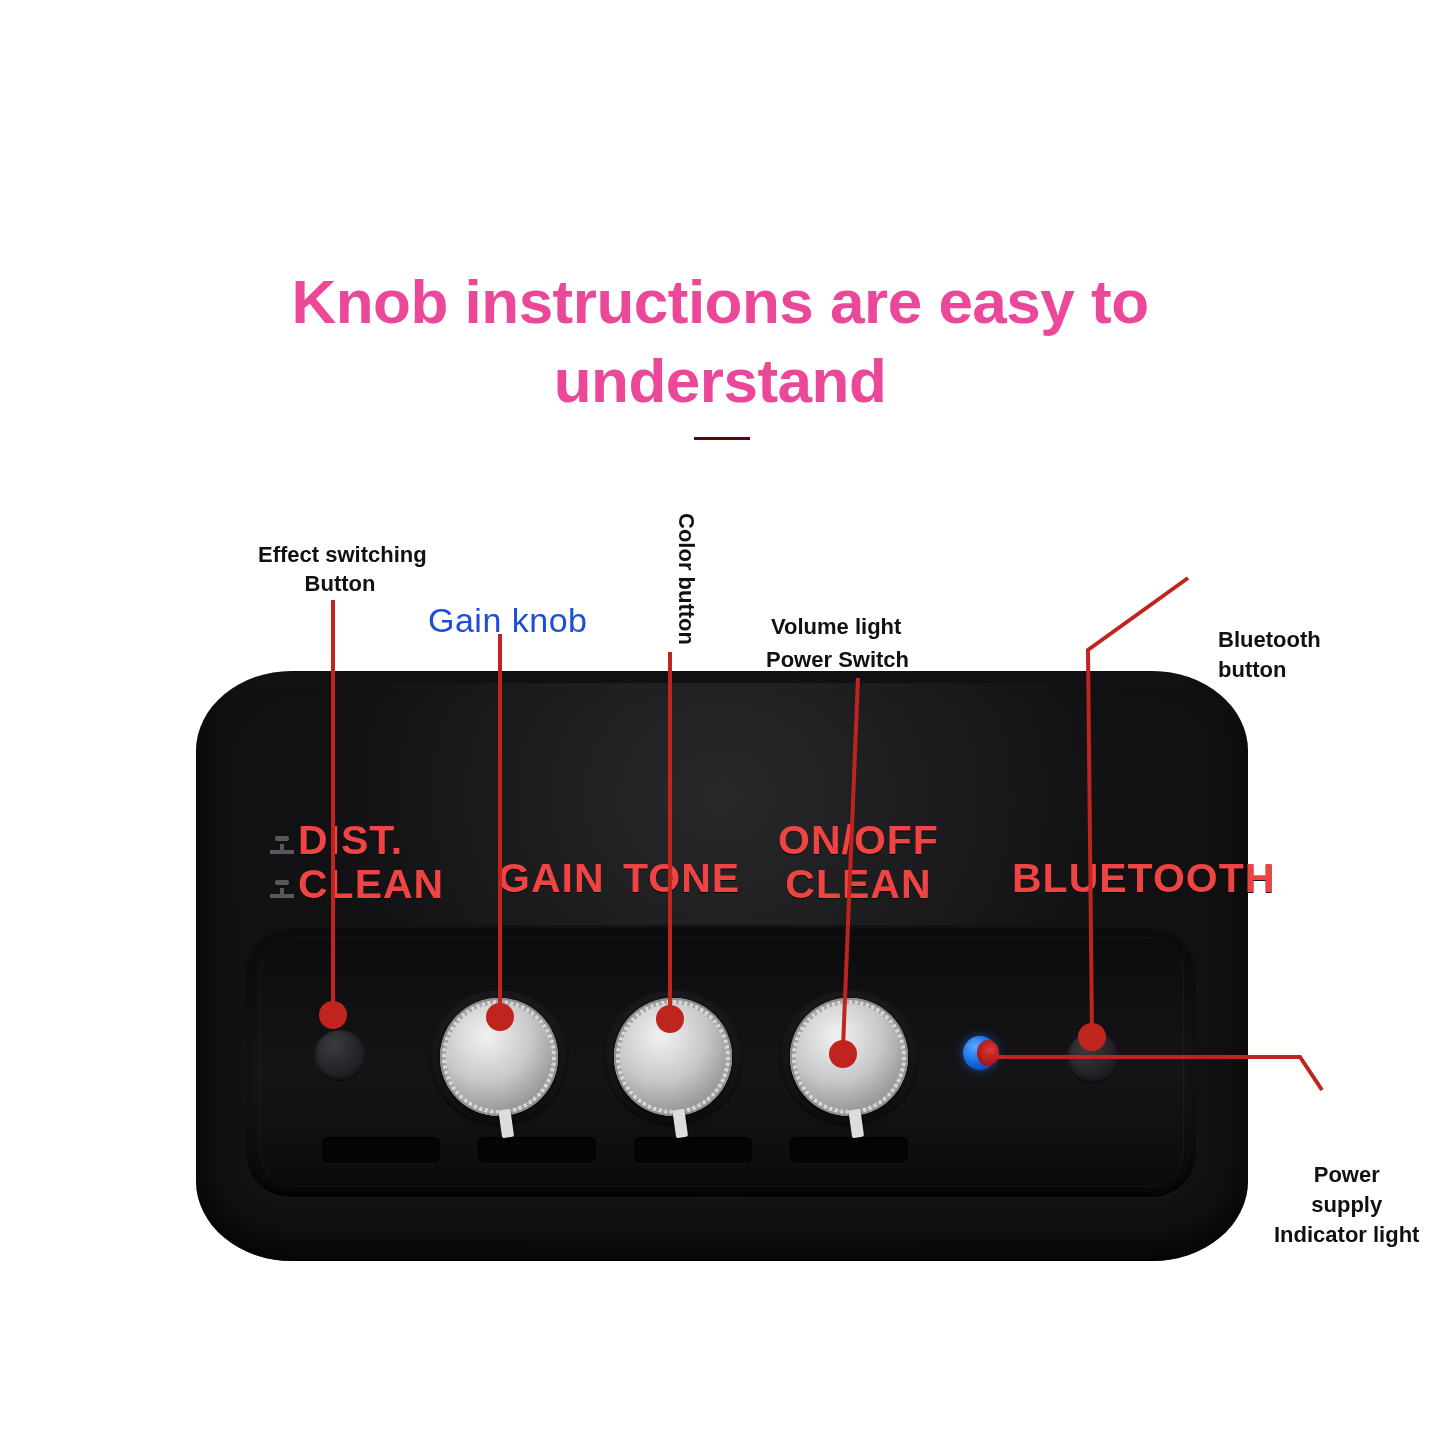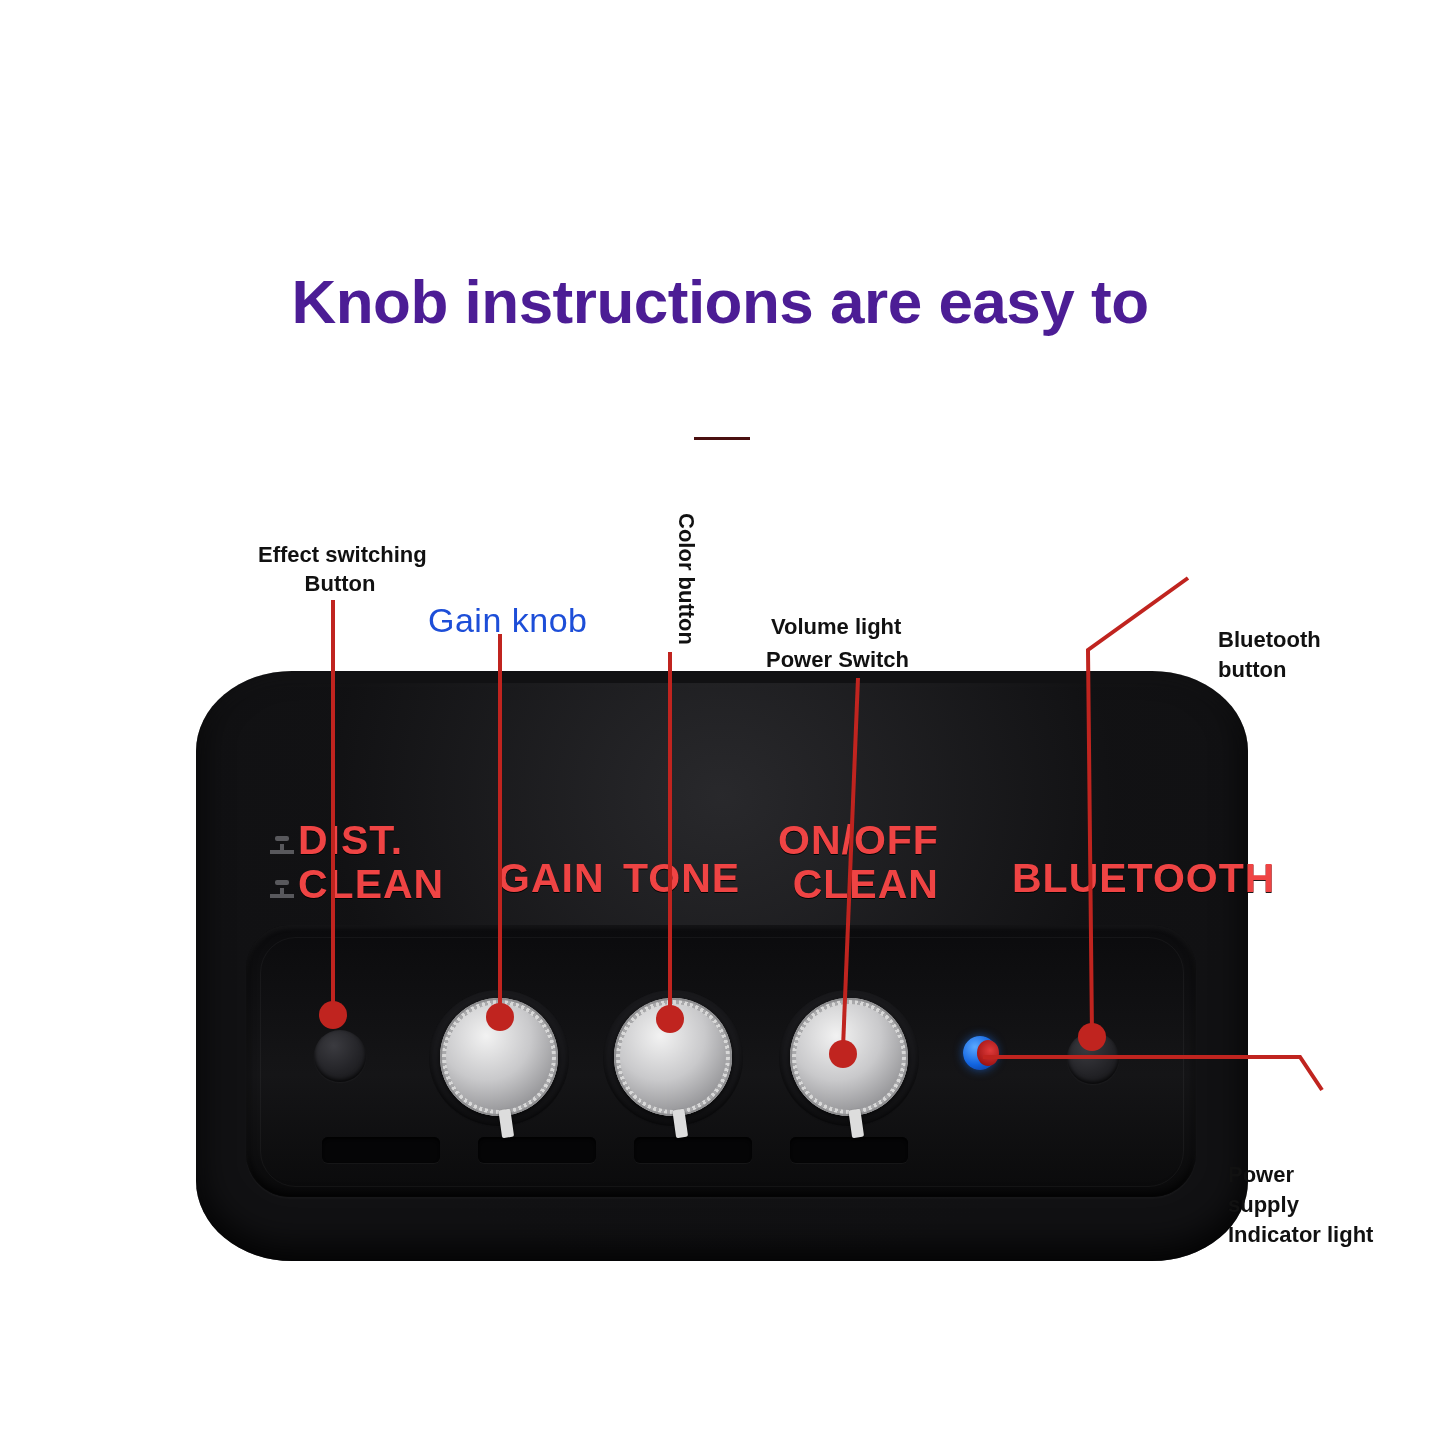--- a/index.html
+++ b/index.html
@@ -19,21 +19,21 @@
   
   #heading {
     position: absolute;
     left: 0;
     top: 262px;
     width: 1440px;
     text-align: center;
     font-size: 62px;
     font-weight: bold;
     line-height: 1.28;
-    color: #4c1d95;
+    color: #ec4899;
     letter-spacing: -0.5px;
   }
   #heading .l2 { display: block; }
 
   #heading-rule {
     position: absolute;
     left: 694px;
     top: 437px;
     width: 56px;
     height: 3px;
@@ -71,21 +71,21 @@
     font-weight: bold;
     font-size: 41px;
     letter-spacing: 1px;
     white-space: nowrap;
     text-shadow: 0 1px 0 rgba(0,0,0,0.9);
   }
 
   #lbl-dist { left: 268px; top: 818px; line-height: 1.08; text-align: left; }
   #lbl-gain { left: 454px; top: 855px; margin-left: 44px; }
   #lbl-tone { left: 623px; top: 855px; }
-  #lbl-master { left: 778px; top: 818px; line-height: 1.08; text-align: right; }
+  #lbl-master { left: 778px; top: 818px; line-height: 1.08; text-align: center; }
   #lbl-bt { left: 1012px; top: 855px; }
 
   .switch-glyph {
     display: inline-block;
     width: 28px;
     height: 20px;
     position: relative;
     vertical-align: -2px;
     margin-right: 2px;
   }
@@ -245,36 +245,37 @@
     letter-spacing: 0.5px;
   }
   #anno-color {
     left: 672px; top: 513px;
     writing-mode: vertical-rl;
     font-size: 22px;
   }
   #anno-volume { left: 771px; top: 612px; }
   #anno-power  { left: 766px; top: 645px; }
   #anno-bt     { left: 1218px; top: 625px; text-align: left; line-height: 1.35; }
-  #anno-supply { left: 1228px; top: 1160px; text-align: left; line-height: 1.36; }
+  #anno-supply { left: 1274px; top: 1160px; text-align: center; line-height: 1.36; }
 
   svg#lines {
     position: absolute;
     left: 0;
     top: 0;
     width: 1440px;
     height: 1440px;
     pointer-events: none;
   }
 </style>
 </head>
 <body>
 
 <div id="heading">
   <span>Knob instructions are easy to</span>
+  <span class="l2">understand</span>
 </div>
 <div id="heading-rule"></div>
 
 <div id="device"></div>
 
 <div class="dev-label" id="lbl-dist">
   <div><span class="switch-glyph"><i class="bar"></i><i class="stem"></i><i class="cap"></i></span><span>DIST.</span></div>
   <div><span class="switch-glyph"><i class="bar"></i><i class="stem"></i><i class="cap"></i></span><span>CLEAN</span></div>
 </div>
 

